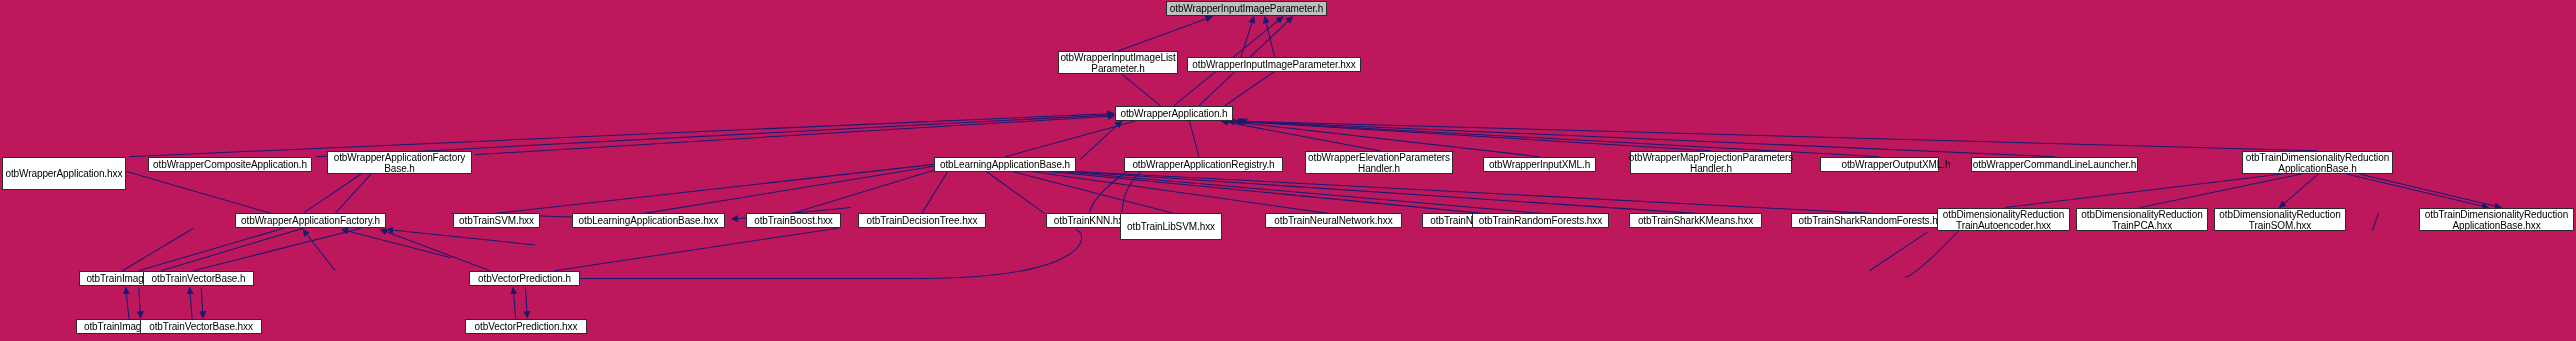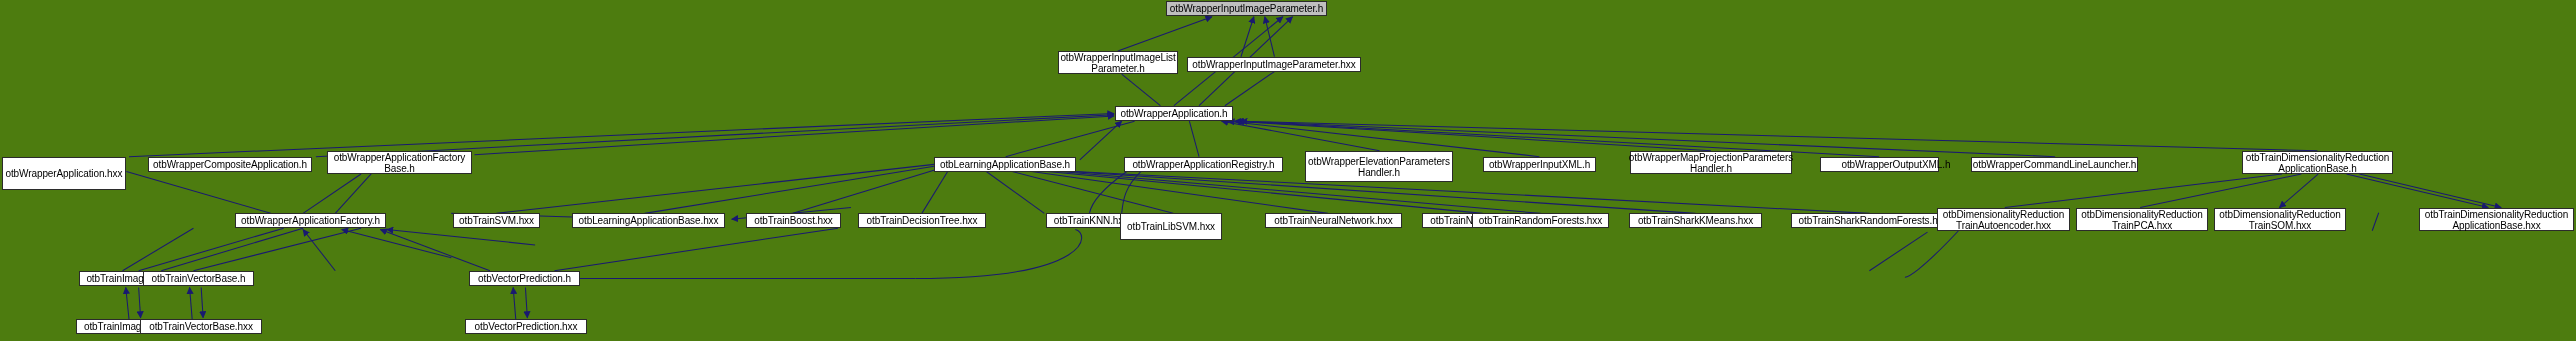--- a/index.html
+++ b/index.html
@@ -4,21 +4,21 @@
 <style>
   html, body {
     margin: 0;
     padding: 0;
     background: #ffffff;
   }
   #graph {
     position: relative;
     width: 2576px;
     height: 341px;
-    background: #4d7c0f;
+    background: #be185d;
     font-family: "Liberation Sans", sans-serif;
     overflow: hidden;
   }
   #edges {
     position: absolute;
     left: 0;
     top: 0;
     width: 2576px;
     height: 341px;
     pointer-events: none;
@@ -137,21 +137,21 @@
   <div class="node" style="left:1058px;top:51px;width:120px;height:23px;">otbWrapperInputImageList
 Parameter.h</div>
   <div class="node" style="left:1187px;top:57px;width:174px;height:15px;">otbWrapperInputImageParameter.hxx</div>
   <div class="node" style="left:1115px;top:106px;width:118px;height:15px;">otbWrapperApplication.h</div>
   <div class="node" style="left:1.9px;top:157px;width:124px;height:33px;">otbWrapperApplication.hxx</div>
   <div class="node" style="left:148px;top:157px;width:164px;height:15px;">otbWrapperCompositeApplication.h</div>
   <div class="node" style="left:327px;top:151px;width:145px;height:23px;">otbWrapperApplicationFactory
 Base.h</div>
   <div class="node" style="left:934px;top:157px;width:142px;height:15px;">otbLearningApplicationBase.h</div>
   <div class="node" style="left:1124px;top:157px;width:159px;height:15px;">otbWrapperApplicationRegistry.h</div>
-  <div class="node" style="left:1305px;top:151px;width:148px;height:31px;">otbWrapperElevationParameters
+  <div class="node" style="left:1305px;top:151px;width:148px;height:23px;">otbWrapperElevationParameters
 Handler.h</div>
   <div class="node" style="left:1483px;top:157px;width:113px;height:15px;">otbWrapperInputXML.h</div>
   <div class="node" style="left:1630px;top:151px;width:162px;height:23px;">otbWrapperMapProjectionParameters
 Handler.h</div>
   <div class="node" style="left:1820px;top:157px;width:119px;height:15px;padding-left:36px;">otbWrapperOutputXML.h</div>
   <div class="node" style="left:1971px;top:157px;width:167px;height:15px;">otbWrapperCommandLineLauncher.h</div>
   <div class="node" style="left:2242px;top:151px;width:151px;height:23px;">otbTrainDimensionalityReduction
 ApplicationBase.h</div>
   <div class="node" style="left:235px;top:213px;width:151px;height:15px;">otbWrapperApplicationFactory.h</div>
   <div class="node" style="left:453px;top:213px;width:87px;height:15px;">otbTrainSVM.hxx</div>

